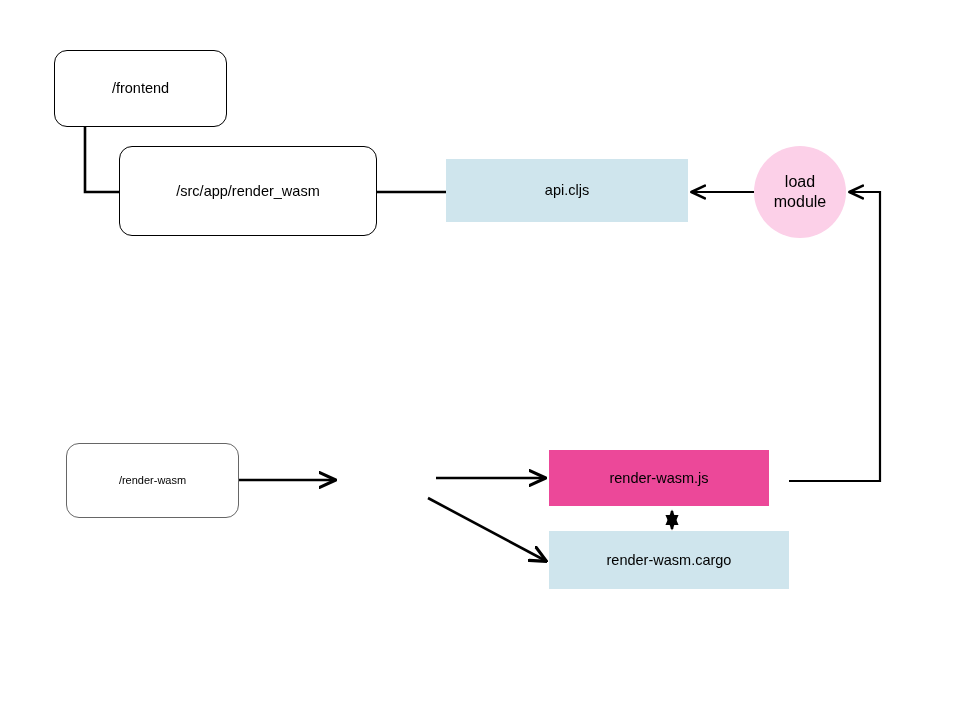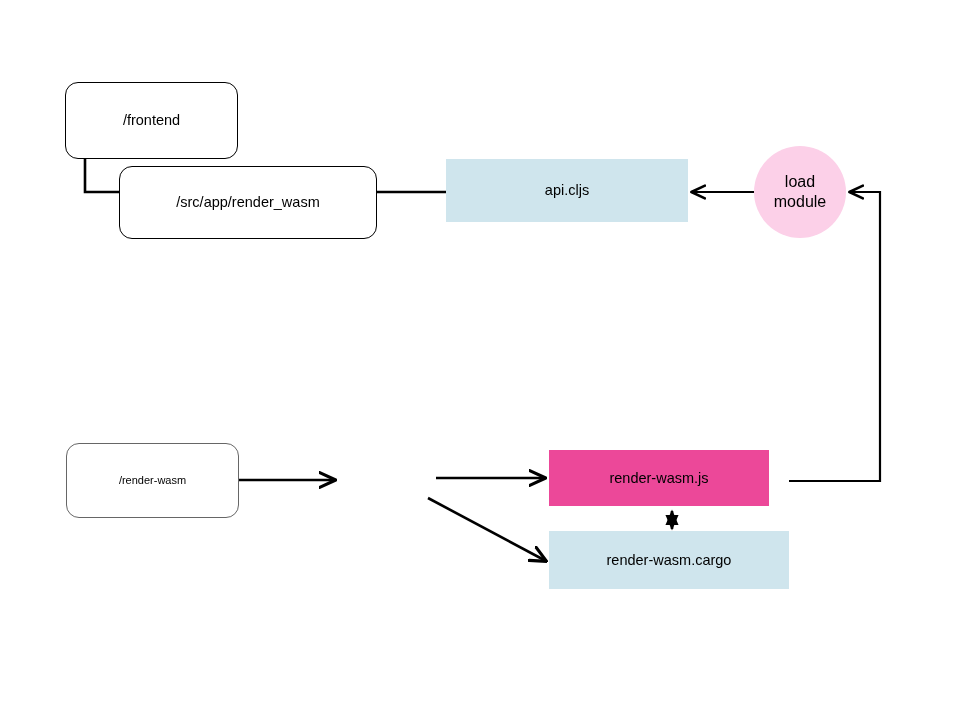--- a/index.html
+++ b/index.html
@@ -90,25 +90,25 @@
 
     <path d="M 239 480 L 335 480" fill="none" stroke="#000000" stroke-width="2.6" stroke-linecap="butt" marker-end="url(#arrow)"></path>
 
     <path d="M 436 478 L 545 478" fill="none" stroke="#000000" stroke-width="2.6" stroke-linecap="butt" marker-end="url(#arrow)"></path>
 
     <path d="M 428 498 L 546 561" fill="none" stroke="#000000" stroke-width="2.6" stroke-linecap="butt" marker-end="url(#arrow)"></path>
 
     <path d="M 672 511 L 672 529" fill="none" stroke="#000000" stroke-width="2.6" stroke-linecap="butt" marker-start="url(#arrow-solid)" marker-end="url(#arrow-solid)"></path>
   </svg>
 
-  <div class="node node-rounded" style="left:65px; top:50px; width:173px; height:77px;margin-top:32px;">
+  <div class="node node-rounded" style="left:54px; top:50px; width:173px; height:77px;">
     <span class="node-label">/frontend</span>
   </div>
 
-  <div class="node node-rounded" style="left:119px; top:166px; width:258px; height:73px;">
+  <div class="node node-rounded" style="left:119px; top:146px; width:258px; height:90px;">
     <span class="node-label">/src/app/render_wasm</span>
   </div>
 
   <div class="node node-rect" style="left:446px; top:159px; width:242px; height:63px; background:#cfe5ed;">
     <span class="node-label">api.cljs</span>
   </div>
 
   <div class="node node-circle" style="left:754px; top:146px; width:92px; height:92px; background:#fcd0e8;">
     <span class="node-label">load
 module</span>

